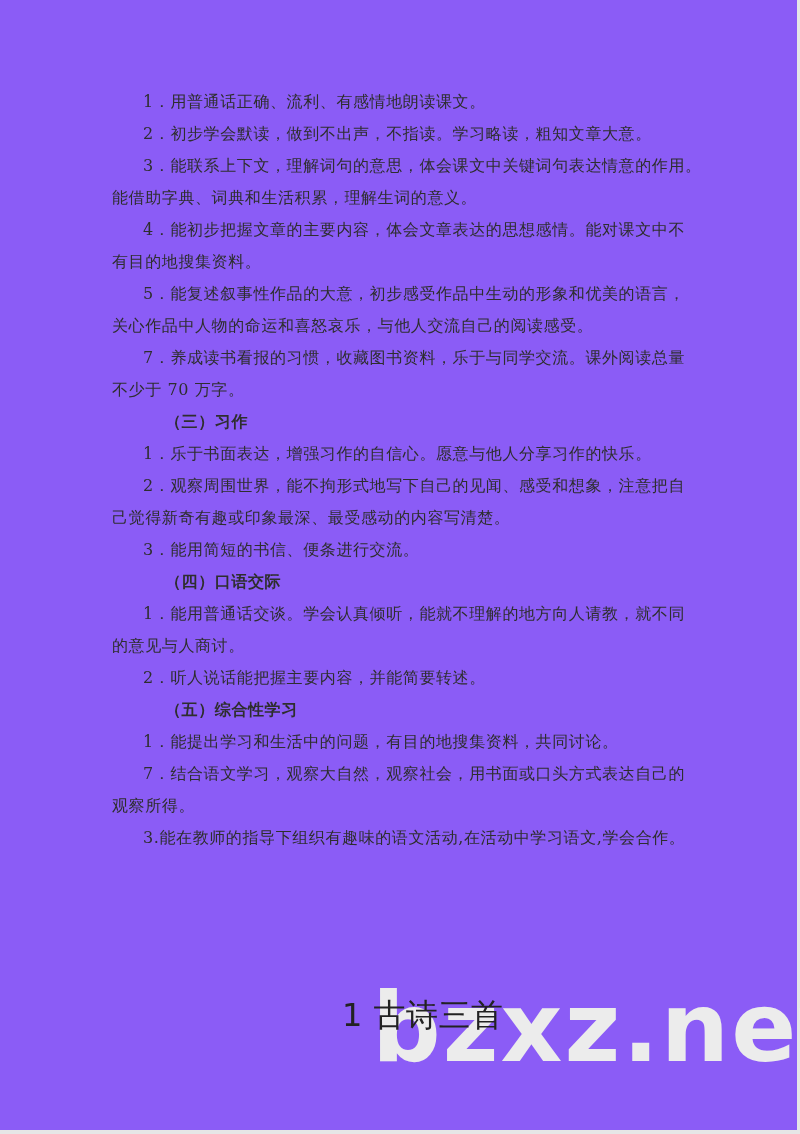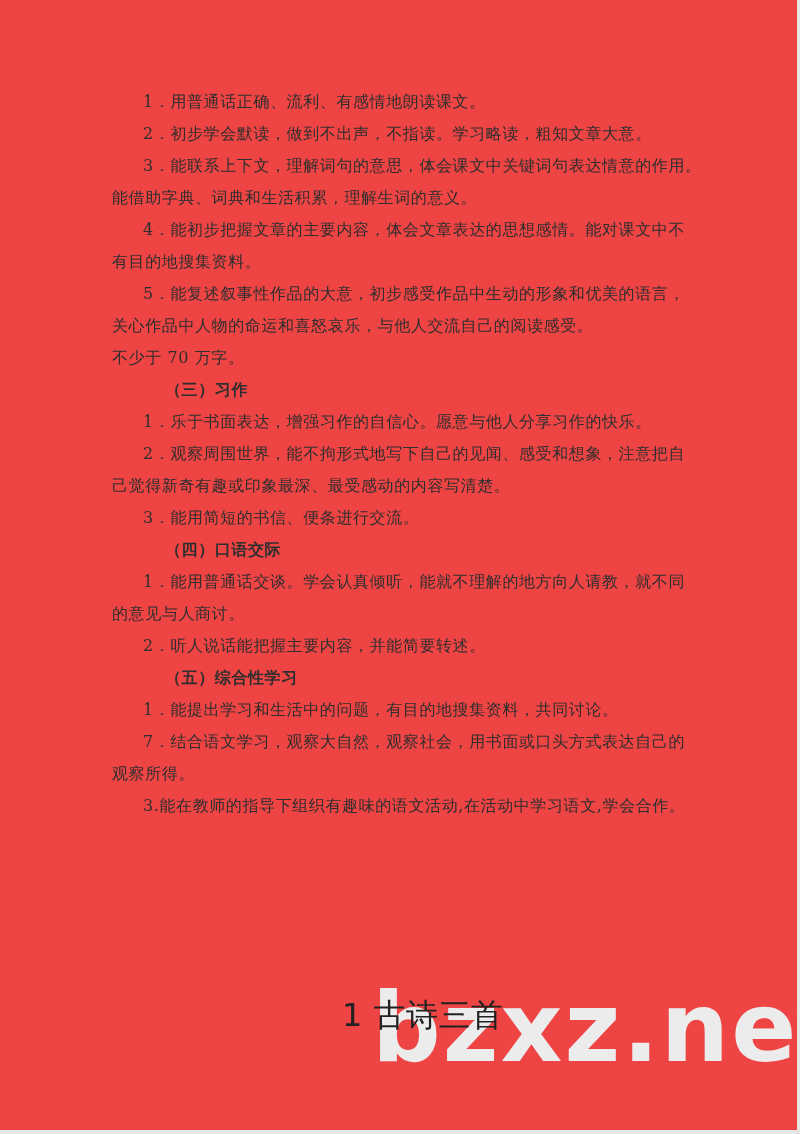--- a/index.html
+++ b/index.html
@@ -14,21 +14,21 @@
       overflow: hidden;
       font-family: "DejaVu Serif", "Liberation Serif", serif;
       color: #2e2e2e;
     }
     .page {
       position: absolute;
       left: 0;
       top: 0;
       width: 797px;
       height: 1130px;
-      background: #ef4444;
+      background: #8b5cf6;
       border-right: 3px solid #e6e6e6;
       border-bottom: 4px solid #e6e6e6;
       box-sizing: content-box;
     }
     .content {
       position: absolute;
       left: 112px;
       top: 86px;
       width: 565px;
     }
@@ -78,20 +78,21 @@
   <div class="content">
 
     <div class="line indent">1．用普通话正确、流利、有感情地朗读课文。</div>
     <div class="line indent">2．初步学会默读，做到不出声，不指读。学习略读，粗知文章大意。</div>
     <div class="line indent">3．能联系上下文，理解词句的意思，体会课文中关键词句表达情意的作用。</div>
     <div class="line">能借助字典、词典和生活积累，理解生词的意义。</div>
     <div class="line indent">4．能初步把握文章的主要内容，体会文章表达的思想感情。能对课文中不</div>
     <div class="line">有目的地搜集资料。</div>
     <div class="line indent">5．能复述叙事性作品的大意，初步感受作品中生动的形象和优美的语言，</div>
     <div class="line">关心作品中人物的命运和喜怒哀乐，与他人交流自己的阅读感受。</div>
+    <div class="line indent">7．养成读书看报的习惯，收藏图书资料，乐于与同学交流。课外阅读总量</div>
     <div class="line">不少于 70 万字。</div>
 
     <div class="line indent2">（三）习作</div>
     <div class="line indent">1．乐于书面表达，增强习作的自信心。愿意与他人分享习作的快乐。</div>
     <div class="line indent">2．观察周围世界，能不拘形式地写下自己的见闻、感受和想象，注意把自</div>
     <div class="line">己觉得新奇有趣或印象最深、最受感动的内容写清楚。</div>
     <div class="line indent">3．能用简短的书信、便条进行交流。</div>
 
     <div class="line indent2">（四）口语交际</div>
     <div class="line indent">1．能用普通话交谈。学会认真倾听，能就不理解的地方向人请教，就不同</div>

